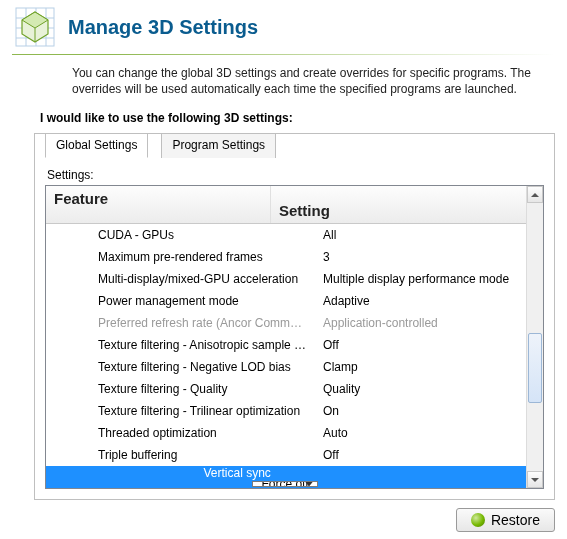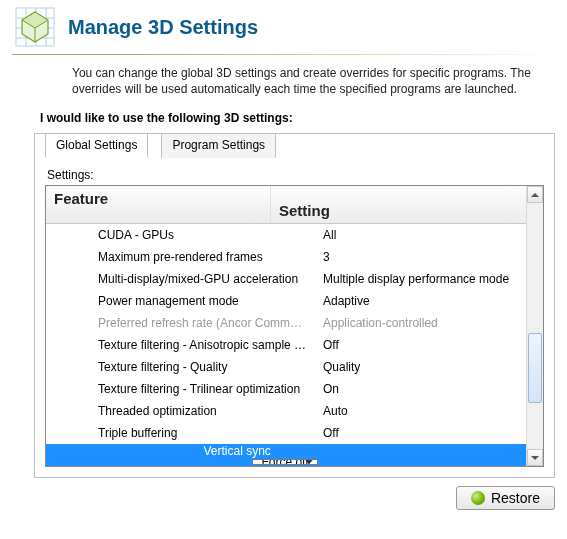--- a/index.html
+++ b/index.html
@@ -227,20 +227,24 @@
           </div>
           <div class="row disabled">
             <div class="cell-f">Preferred refresh rate (Ancor Communicat...</div>
             <div class="cell-s"><span>Application-controlled</span></div>
           </div>
           <div class="row">
             <div class="cell-f">Texture filtering - Anisotropic sample opti...</div>
             <div class="cell-s"><span>Off</span></div>
           </div>
           <div class="row">
+            <div class="cell-f">Texture filtering - Negative LOD bias</div>
+            <div class="cell-s"><span>Clamp</span></div>
+          </div>
+          <div class="row">
             <div class="cell-f">Texture filtering - Quality</div>
             <div class="cell-s"><span>Quality</span></div>
           </div>
           <div class="row">
             <div class="cell-f">Texture filtering - Trilinear optimization</div>
             <div class="cell-s"><span>On</span></div>
           </div>
           <div class="row">
             <div class="cell-f">Threaded optimization</div>
             <div class="cell-s"><span>Auto</span></div>

